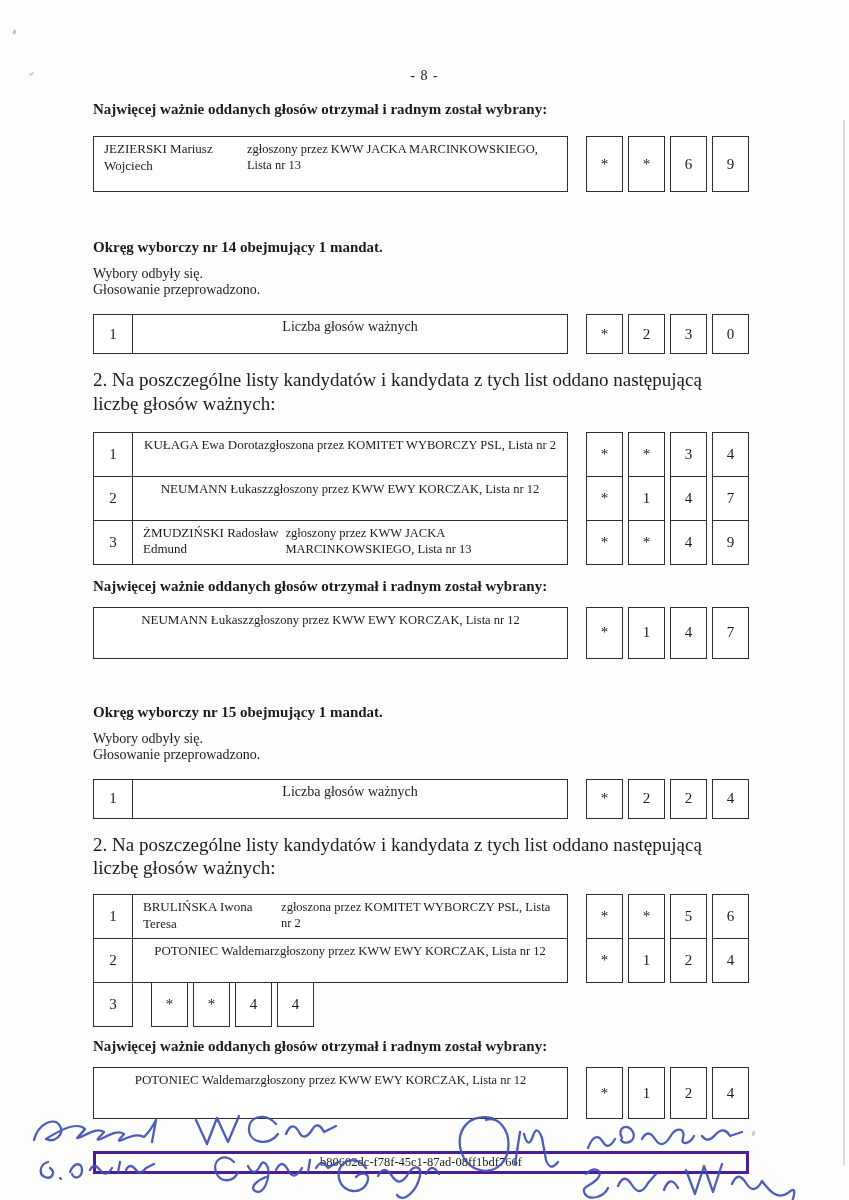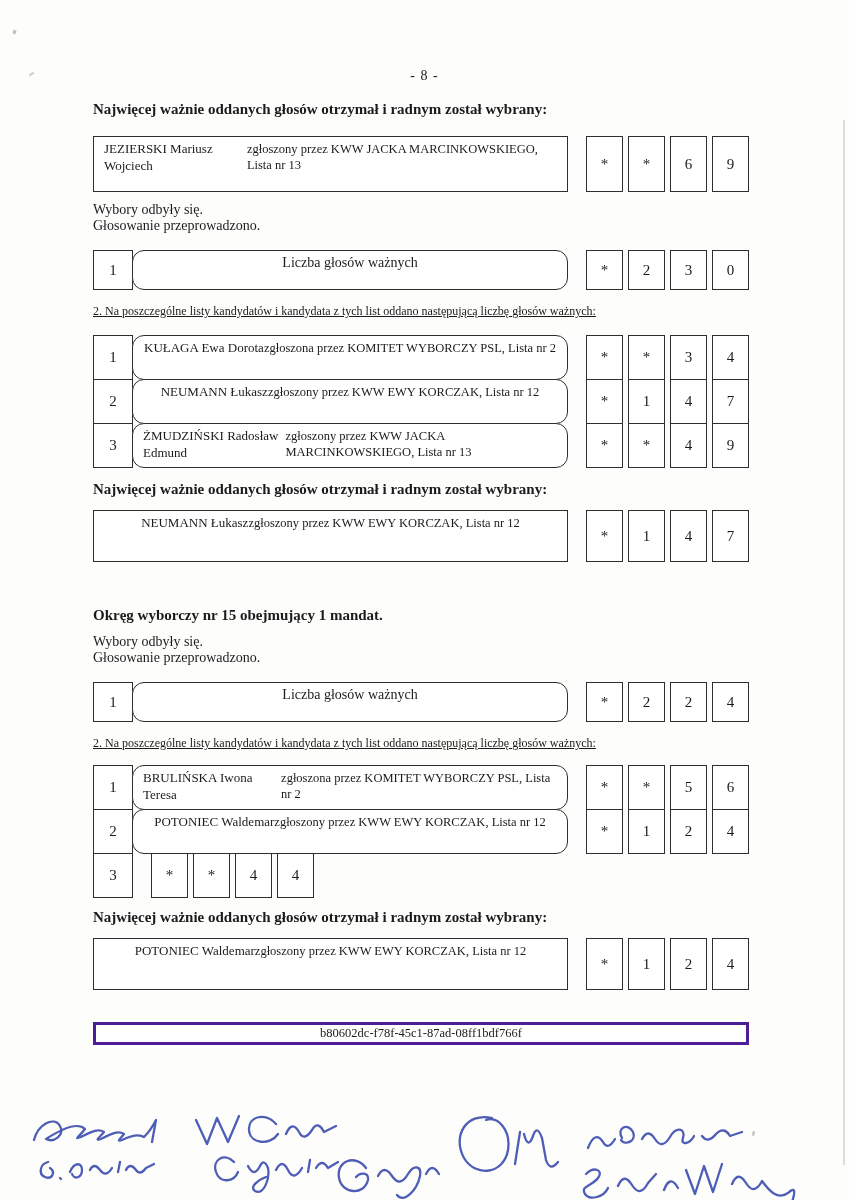--- a/index.html
+++ b/index.html
@@ -9,32 +9,32 @@
     overflow:hidden;
   }
   .pagenum {
     position:absolute; top:68px; left:0; width:100%; text-align:center;
     font-size:14px; letter-spacing:1px;
   }
   .doc { position:absolute; left:93px; top:0; width:656px; }
   .doc-pad { padding-top:100px; }
   .h-bold { font-weight:bold; font-size:15px; line-height:1.2; margin:0; }
   .body-line { font-size:14px; line-height:16px; margin:0;font-family:Liberation Serif, serif; }
-  .para { font-size:12px; line-height:1.25; margin:0;text-decoration:underline; }
+  .para { font-size:19px; line-height:1.25; margin:0; }
 
   
   .vtable { width:100%; }
   .vrow { display:flex; align-items:stretch; }
   .vrow + .vrow { margin-top:-1px; }
   .cell { border:1px solid #2e2e2e; background:#fff; box-sizing:border-box; }
   .cell-no {
     width:40px; flex:none; display:flex; align-items:center; justify-content:center;
     font-size:15px;
   }
-  .cell-no + .cell-text { margin-left:-1px;border-radius:12px; }
+  .cell-no + .cell-text { margin-left:-1px; }
   .cell-text { flex:1; display:flex; justify-content:center; padding:4px 10px; }
   .cell-text .name { font-size:13px; line-height:1.3; }
   .cell-text .nominator { font-size:12.5px; line-height:1.3; }
   .cell-label { font-size:14px; }
   .digits { flex:none; display:flex; margin-left:18px; }
   .digit {
     width:37px; flex:none; display:flex; align-items:center; justify-content:center;
     font-size:15px;
   }
   .digit + .digit { margin-left:5px; }
@@ -77,20 +77,21 @@
         </div>
         <div class="digits">
           <div class="cell digit">*</div>
           <div class="cell digit">*</div>
           <div class="cell digit">6</div>
           <div class="cell digit">9</div>
         </div>
       </div>
     </div>
 
+    <p class="h-bold" style="margin-top:46px">Okręg wyborczy nr 14 obejmujący 1 mandat.</p>
     <p class="body-line" style="margin-top:10px">Wybory odbyły się.</p>
     <p class="body-line">Głosowanie przeprowadzono.</p>
 
     <div class="vtable h40" style="margin-top:16px">
       <div class="vrow">
         <div class="cell cell-no">1</div>
         <div class="cell cell-text">
           <span class="cell-label">Liczba głosów ważnych</span>
         </div>
         <div class="digits">

